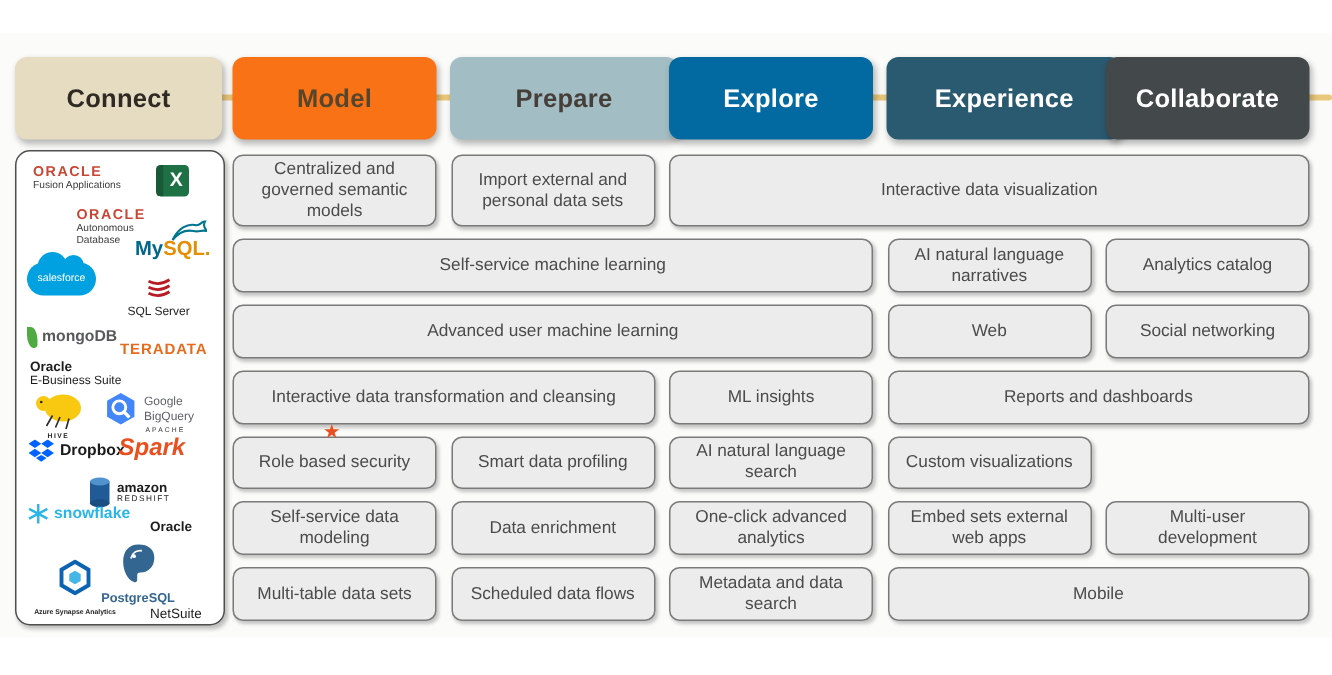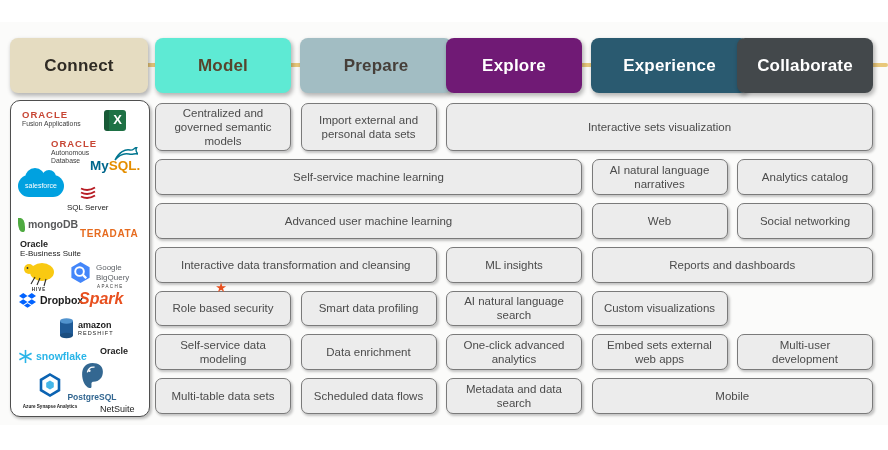--- a/index.html
+++ b/index.html
@@ -9,23 +9,23 @@
   .band { position:absolute; left:0; top:22px; width:888px; height:403px; background:#fbfbfa; }
   .connector { position:absolute; left:120px; top:63px; width:768px; height:4px;
                background:#e9c87b; border-radius:2px; z-index:1; }
 
   
   .phase { position:absolute; top:38px; height:55px; z-index:2;
            display:flex; align-items:center; justify-content:center;
            font-size:17px; font-weight:bold; border-radius:8px;
            box-shadow:1.5px 2.5px 4px rgba(0,0,0,0.28); letter-spacing:0.2px; }
   .ph-connect     { left:10px;  width:138px; background:#e5dcc1; color:#2f2b24; }
-  .ph-model       { left:155px; width:136px; background:#5eead4; color:#57452c; }
+  .ph-model       { left:155px; width:136px; background:#f97316; color:#57452c; }
   .ph-prepare     { left:300px; width:152px; background:#a2bdc3; color:#463f39; }
-  .ph-explore     { left:446px; width:136px; background:#701a75; color:#ffffff;text-align:center; }
+  .ph-explore     { left:446px; width:136px; background:#0369a1; color:#ffffff;text-align:center; }
   .ph-experience  { left:591px; width:157px; background:#2a5a70; color:#ffffff; }
   .ph-collaborate { left:737px; width:136px; background:#43484b; color:#ffffff; }
 
   
   .grid { position:absolute; left:155px; top:103px; width:718px; height:311px; z-index:2;
           display:grid; grid-template-columns:repeat(5,1fr); grid-template-rows:repeat(7,1fr);
           gap:8px 9.5px; }
   .cell { background:#ececec; border:1px solid #7a7a7a; border-radius:7px;
           display:flex; align-items:center; justify-content:center; text-align:center;
           font-size:11.5px; line-height:1.22; color:#4b4b4b; padding:2px 10px;
@@ -105,21 +105,21 @@
   <div class="phase ph-connect">Connect</div>
   <div class="phase ph-model">Model</div>
   <div class="phase ph-prepare">Prepare</div>
   <div class="phase ph-explore">Explore</div>
   <div class="phase ph-experience">Experience</div>
   <div class="phase ph-collaborate">Collaborate</div>
 
   <div class="grid">
     <div class="cell" style="grid-area:1/1/2/2">Centralized and governed semantic models</div>
     <div class="cell" style="grid-area:1/2/2/3">Import external and personal data sets</div>
-    <div class="cell" style="grid-area:1/3/2/6">Interactive sets visualization</div>
+    <div class="cell" style="grid-area:1/3/2/6">Interactive data visualization</div>
     <div class="cell" style="grid-area:2/1/3/4">Self-service machine learning</div>
     <div class="cell" style="grid-area:2/4/3/5">AI natural language narratives</div>
     <div class="cell" style="grid-area:2/5/3/6">Analytics catalog</div>
     <div class="cell" style="grid-area:3/1/4/4">Advanced user machine learning</div>
     <div class="cell" style="grid-area:3/4/4/5">Web</div>
     <div class="cell" style="grid-area:3/5/4/6">Social networking</div>
     <div class="cell" style="grid-area:4/1/5/3">Interactive data transformation and cleansing</div>
     <div class="cell" style="grid-area:4/3/5/4">ML insights</div>
     <div class="cell" style="grid-area:4/4/5/6">Reports and dashboards</div>
     <div class="cell" style="grid-area:5/1/6/2">Role based security</div>
@@ -160,21 +160,21 @@
         </svg>
       <span class="my">My</span><span class="sqlp">SQL.</span>
     </div>
 
     <div class="src" style="left:7px; top:74px;">
       <div class="cloud">
         <span>salesforce</span>
       </div>
     </div>
 
-    <div class="src sqlserver" style="left:56px; top:84px;">
+    <div class="src sqlserver" style="left:74px; top:84px;">
       <svg width="18" height="13" viewBox="0 0 18 13">
           <g stroke="#b71c24" stroke-width="1.8" fill="none">
             <path d="M2 2.5 Q9 6 16 1.5"></path>
             <path d="M2 6.5 Q9 10 16 5.5"></path>
             <path d="M2 10.5 Q9 14 16 9.5"></path>
           </g>
         </svg>
       <span class="lbl">SQL Server</span>
     </div>
 
@@ -240,21 +240,21 @@
         <rect x="1" y="3" width="13" height="14.5" fill="#205b97"></rect>
         <ellipse cx="7.5" cy="3" rx="6.5" ry="2.7" fill="#5193ce"></ellipse>
         <ellipse cx="7.5" cy="17.5" rx="6.5" ry="2.7" fill="#1b4e80"></ellipse>
       </svg>
       <div>
         <span class="t1">amazon</span>
         <span class="t2">REDSHIFT</span>
       </div>
     </div>
 
-    <div class="src snowflake" style="left:7px; top:248px;">
+    <div class="src snowflake" style="left:7px; top:234px;">
       <svg width="15" height="15" viewBox="0 0 16 16">
         <g stroke="#29b5e8" stroke-width="1.7">
             <line x1="8" y1="1" x2="8" y2="15"></line>
             <line x1="1.5" y1="4.5" x2="14.5" y2="11.5"></line>
             <line x1="1.5" y1="11.5" x2="14.5" y2="4.5"></line>
           </g>
       </svg>
       <span class="lbl">snowflake</span>
     </div>
 

